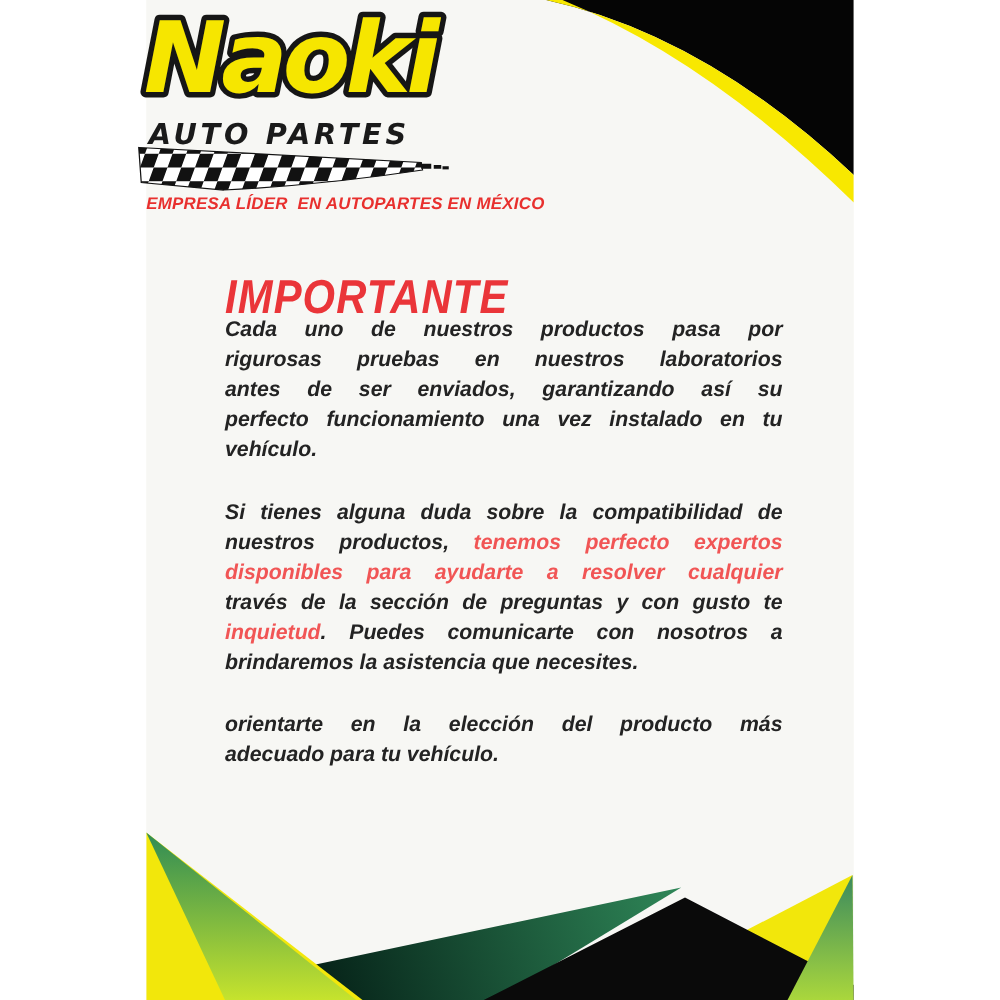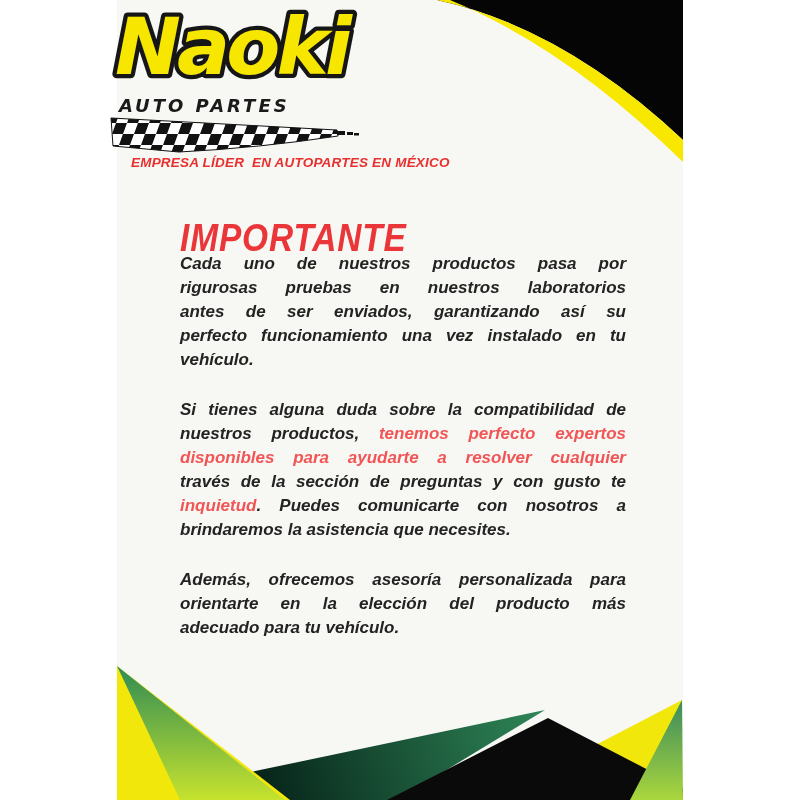--- a/index.html
+++ b/index.html
@@ -13,26 +13,26 @@
     background:var(--card-bg,#f7f7f4);
     font-style:italic;
   }
   svg{display:block;}
   .corner-svg{position:absolute;top:0;right:0;width:566px;height:180px;}
   .bottom-svg{position:absolute;left:0;bottom:0;width:566px;height:140px;}
   .logo-svg{position:absolute;left:-4px;top:1px;width:240px;height:96px;overflow:visible;}
   .logo-sub{
     position:absolute;left:2px;top:95px;
     font-family:"DejaVu Sans",sans-serif;
-    font-size:18px;font-weight:600;letter-spacing:3px;
+    font-size:23px;font-weight:600;letter-spacing:3px;
     color:var(--subtitle-color,#1a1a1a);white-space:pre;
   }
   .flag-svg{position:absolute;left:-8px;top:112px;width:252px;height:44px;}
   .tagline{
-    position:absolute;left:14px;top:155px;
+    position:absolute;left:0;top:155px;
     font-size:13.5px;font-weight:700;letter-spacing:.2px;
     color:var(--tagline-red,#e8302e);white-space:pre-wrap;
   }
   .heading{
     position:absolute;left:63px;top:198px;width:446px;
     font-size:38px;font-weight:800;letter-spacing:1px;
     color:var(--heading-red,#ea3539);
     margin-top:19px;
   }
   .heading>span{display:inline-block;transform:scaleX(.88);transform-origin:left center;}
@@ -93,21 +93,20 @@
       </div>
     <div class="paragraph">
         <div class="line"><span>Si tienes alguna duda sobre la compatibilidad de</span></div>
         <div class="line"><span>nuestros productos, </span><span class="hl">tenemos perfecto expertos</span></div>
         <div class="line"><span class="hl">disponibles para ayudarte a resolver cualquier</span></div>
         <div class="line"><span>través de la sección de preguntas y con gusto te</span></div>
         <div class="line"><span class="hl">inquietud</span><span>. Puedes comunicarte con nosotros a</span></div>
         <div class="line last"><span>brindaremos la asistencia que necesites.</span></div>
       </div>
     <div class="paragraph">
-        <div class="line"><span>Además, ofrecemos asesoría personalizada para</span></div>
         <div class="line"><span>orientarte en la elección del producto más</span></div>
         <div class="line last"><span>adecuado para tu vehículo.</span></div>
       </div>
   </div>
 
   <svg class="bottom-svg" viewBox="0 0 566 140" aria-hidden="true">
     <defs>
       <linearGradient id="gradL" x1="0" y1="0" x2="0" y2="1">
         <stop offset="0" stop-color="#2f8b55"></stop>
         <stop offset="1" stop-color="#c6e32d"></stop>

